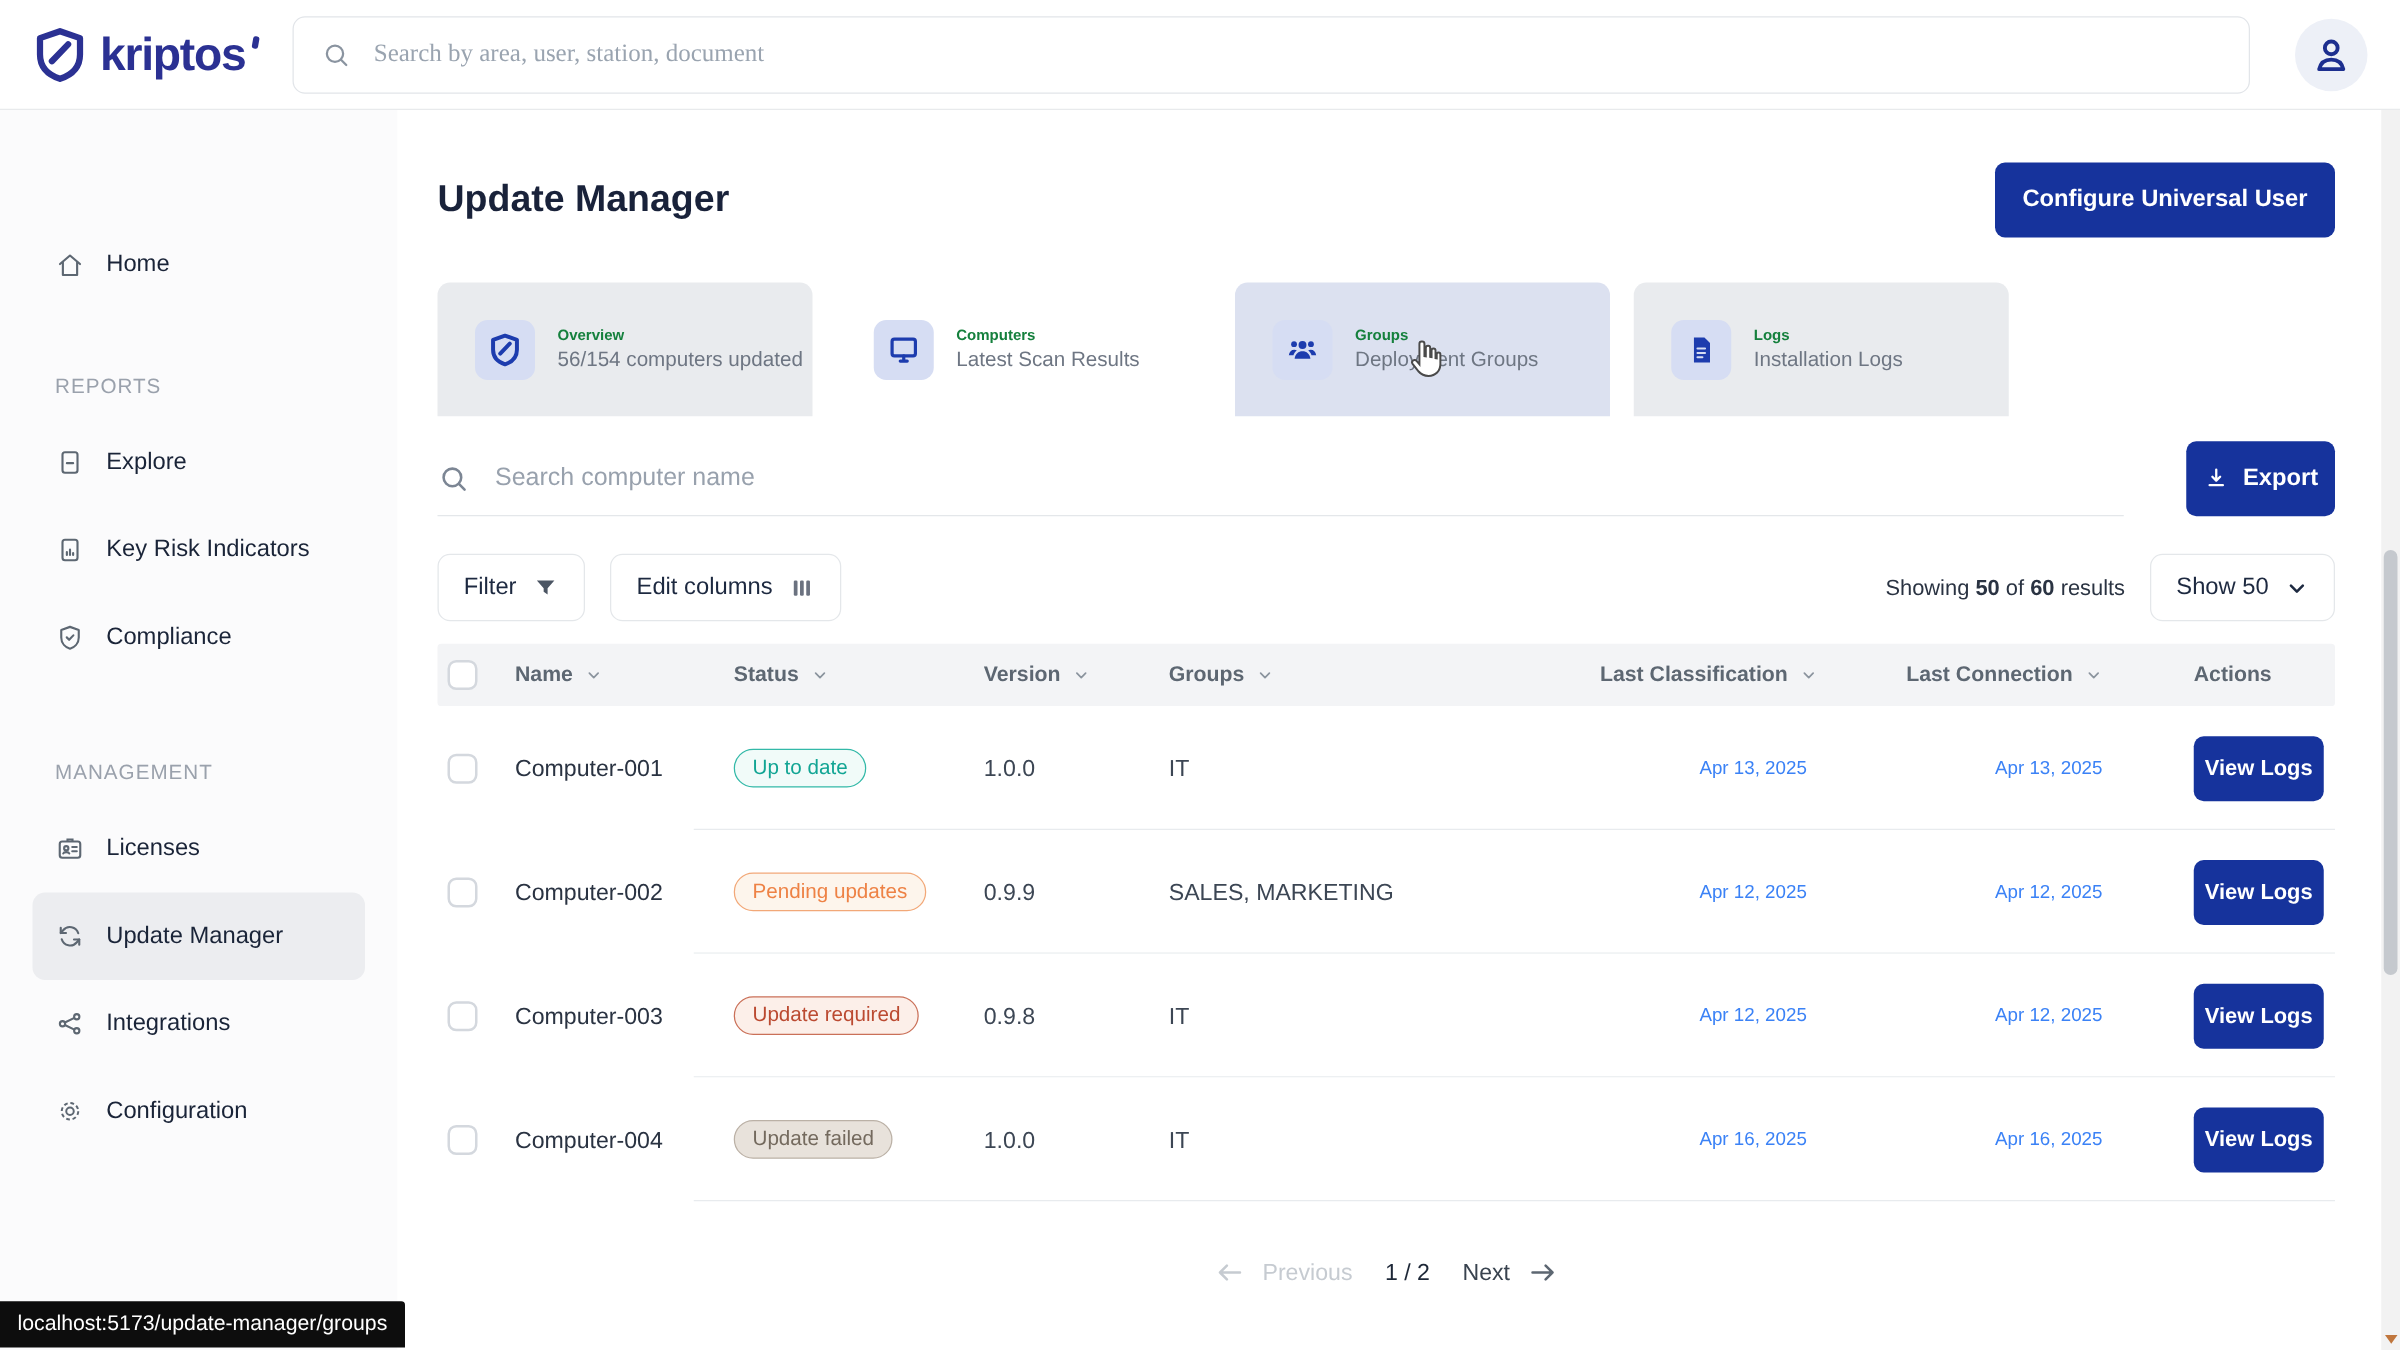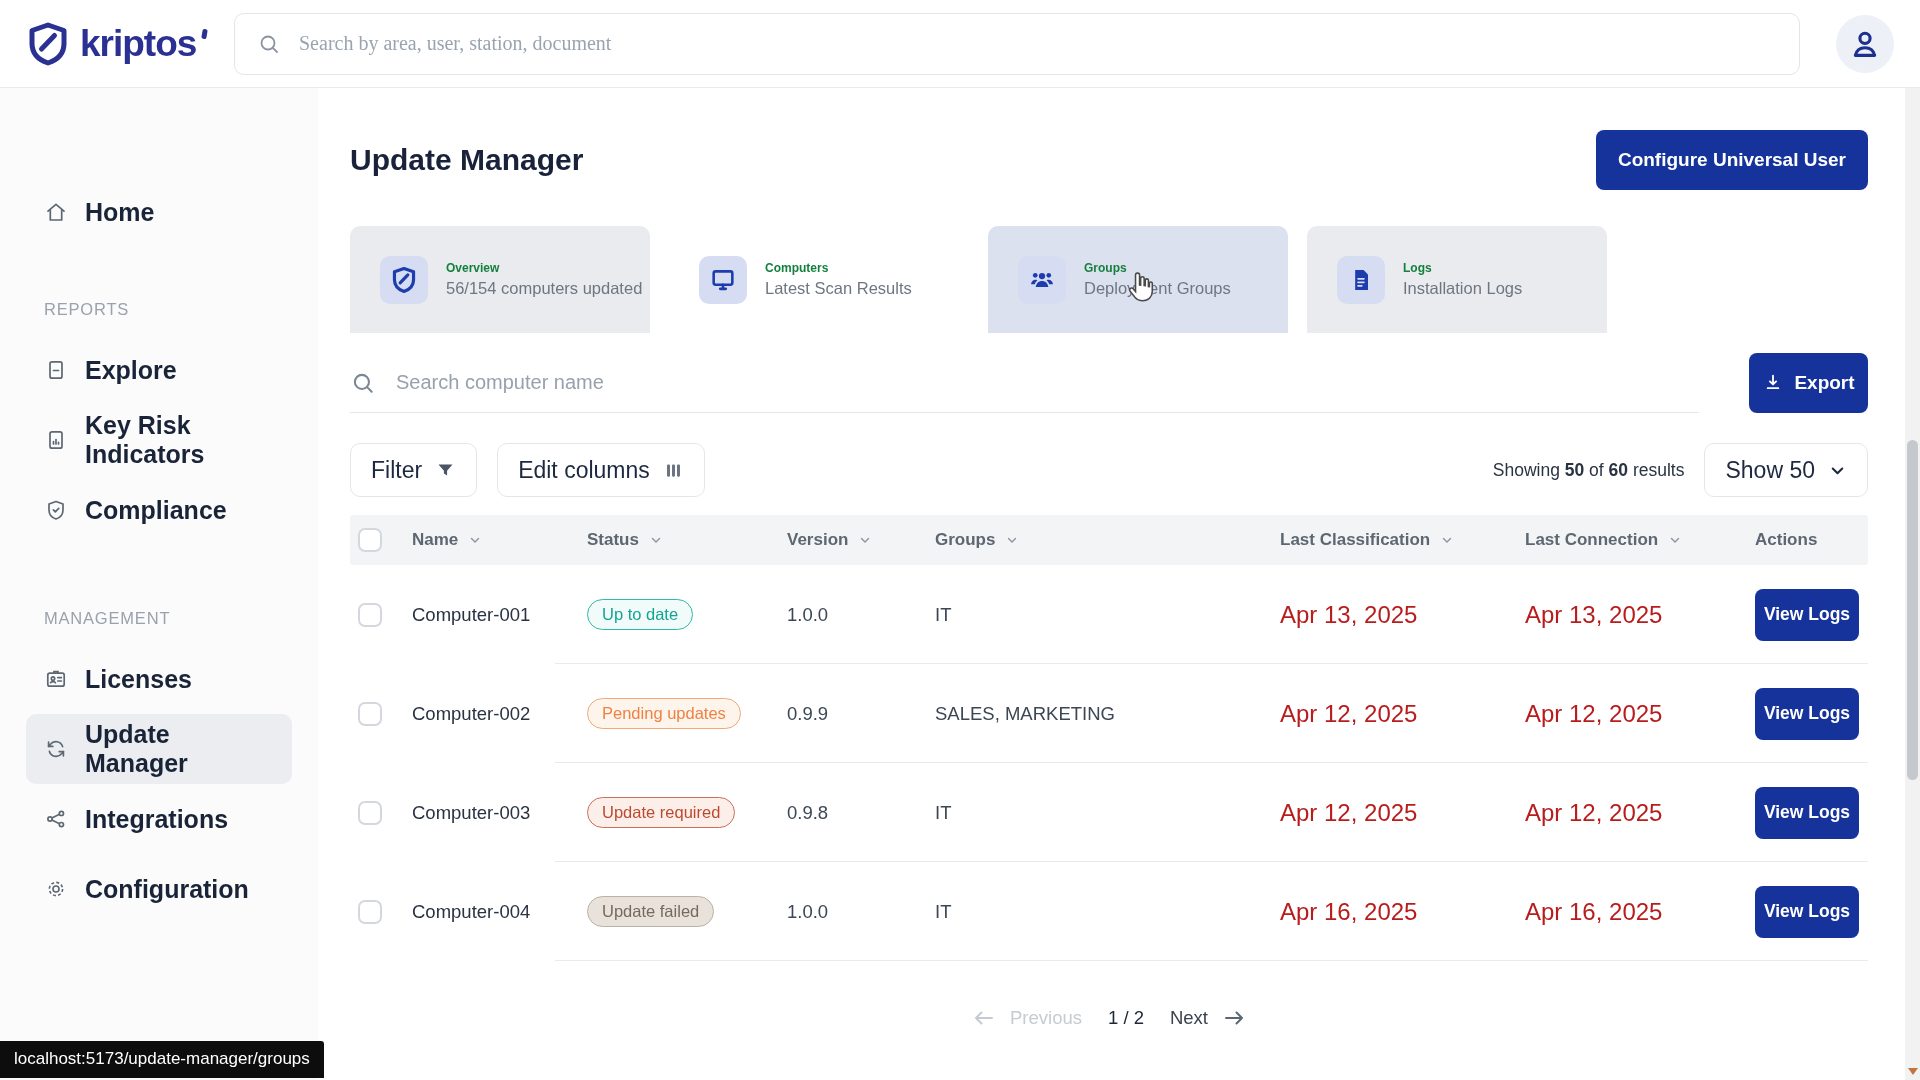--- a/index.html
+++ b/index.html
@@ -19,21 +19,21 @@
                    font-family:Liberation Serif, serif; background:transparent; }
   .gsearch input::placeholder { color:#9aa4b0; }
   .avatar { width:58px; height:58px; border-radius:50%; background:#edf0f7; display:flex;
             align-items:center; justify-content:center; color:#1d2f8f; flex:none; }
 
   
   .sidebar { position:absolute; left:0; top:88px; width:318px; bottom:0; background:#fbfbfc; padding-top:92px; }
   .nav-item { display:flex; align-items:center; gap:17px; height:64px; margin:0 26px;
               padding:0 18px; border-radius:10px; color:#1a2438; cursor:default; }
   .nav-item .ic { color:#5d6772; }
-  .nav-item span { font-size:25px; font-weight:700; }
+  .nav-item span { font-size:19px; font-weight:400; }
   .nav-item.tall { height:70px; }
   .nav-item.active { background:#ecedf0; }
   .nav-section { margin:0 0 16px 44px; font-size:16.5px; color:#9aa1ac; letter-spacing:0.8px; }
   .nav-section.first { margin-top:56px; }
   .nav-section.second { margin-top:64px; }
 
   .ic { width:24px; height:24px; flex:none; }
 
   
   .main { position:absolute; left:318px; top:88px; right:0; bottom:0; background:#fff;
@@ -62,21 +62,21 @@
   .search-row { display:flex; align-items:center; margin-top:20px; }
   .search-wrap { flex:1; display:flex; align-items:center; gap:20px; height:60px;
                  border-bottom:1.5px solid #e4e7ea; margin-right:50px; color:#7c8694; }
   .search-wrap input { border:none; outline:none; flex:1; font-size:20px; color:#333;
                        font-family:"Liberation Sans", sans-serif; }
   .search-wrap input::placeholder { color:#98a1ad; }
 
   .filter-row { display:flex; align-items:center; margin-top:30px; }
   .btn-outline { height:54px; background:#fff; border:1.5px solid #e4e7ea; border-radius:10px;
                  display:inline-flex; align-items:center; gap:13px; padding:0 20px;
-                 font-size:23px; font-weight:500; color:#1d2940; cursor:pointer;
+                 font-size:19px; font-weight:500; color:#1d2940; cursor:pointer;
                  font-family:"Liberation Sans", sans-serif; }
   .spacer { flex:1; }
   .results { font-size:17.5px; color:#2a3342; margin-right:20px; }
   .results b { font-weight:700; }
 
   
   .table { margin-top:18px; }
   .thead { display:flex; align-items:center; height:50px; background:#f3f4f6; border-radius:3px; }
   .th { display:flex; align-items:center; gap:10px; font-size:17px; font-weight:600; color:#5d6772; }
   .sort { width:14px; height:14px; color:#8b949e; flex:none; }
@@ -88,21 +88,21 @@
   .col-class { width:245px; }
   .col-conn { width:228px; }
   .col-actions { flex:1; padding-left:2px; }
 
   .row { position:relative; display:flex; align-items:center; height:99px; background:#fff; }
   .row::after { content:""; position:absolute; left:205px; right:0; bottom:0;
                 border-bottom:1.5px solid #e8ebee; }
   .checkbox { width:24px; height:24px; border:2px solid #d4d8de; border-radius:7px; background:#fff; cursor:pointer; }
   .cell-name { font-size:18.5px; color:#2a3342; }
   .cell-text { font-size:18.5px; color:#3c4654; }
-  .cell-date { font-size:24px; color:#b91c1c; }
+  .cell-date { font-size:15px; color:#3b82f6;text-align:center; }
   .pill { display:inline-flex; align-items:center; padding:5px 14px; border-radius:999px;
           font-size:16.5px; border:1.5px solid;text-align:center; }
   .pill-up       { color:#12a594; border-color:#33b9a8; background:#f1fbf9; }
   .pill-pending  { color:#ee8245; border-color:#f2a878; background:#fdf5ec; }
   .pill-required { color:#bb4a31; border-color:#ca7058; background:#fcefe9; }
   .pill-failed   { color:#746a5e; border-color:#bbb1a6; background:#e8e2db; }
   .btn-viewlogs { background:#16339c; color:#fff; border:none; border-radius:8px; width:104px;
                   height:52px; font-size:17.5px; font-weight:700; cursor:pointer;
                   font-family:"Liberation Sans", sans-serif; }
 

